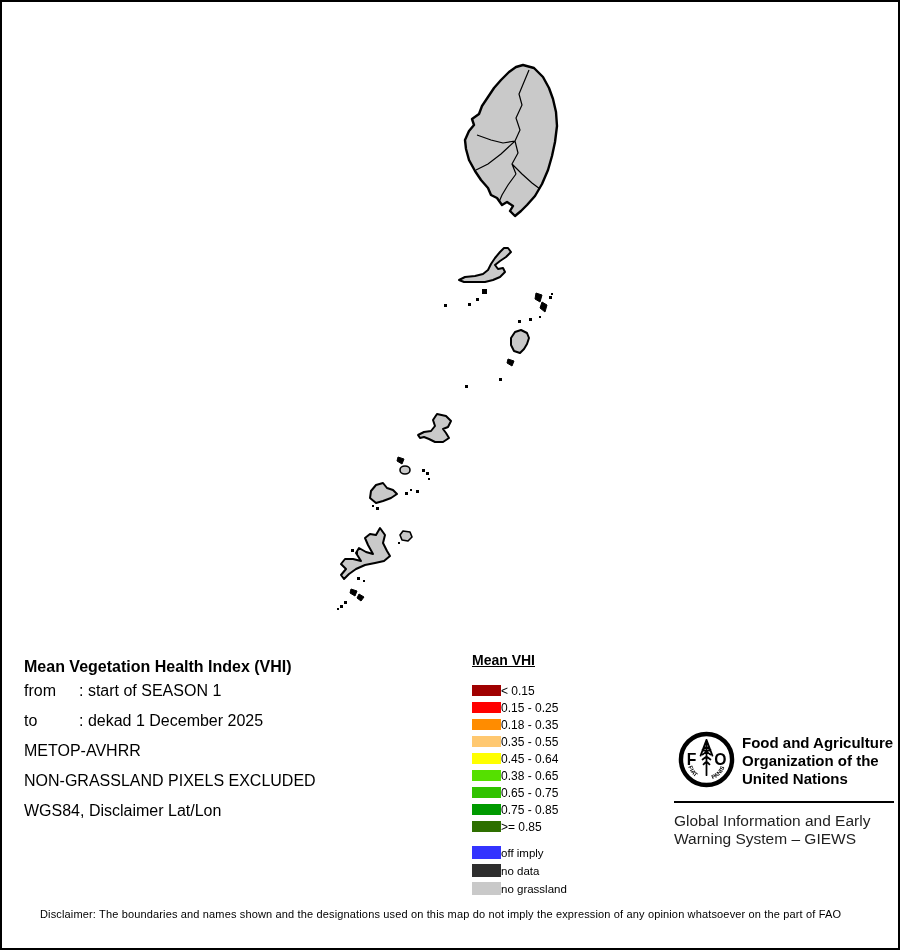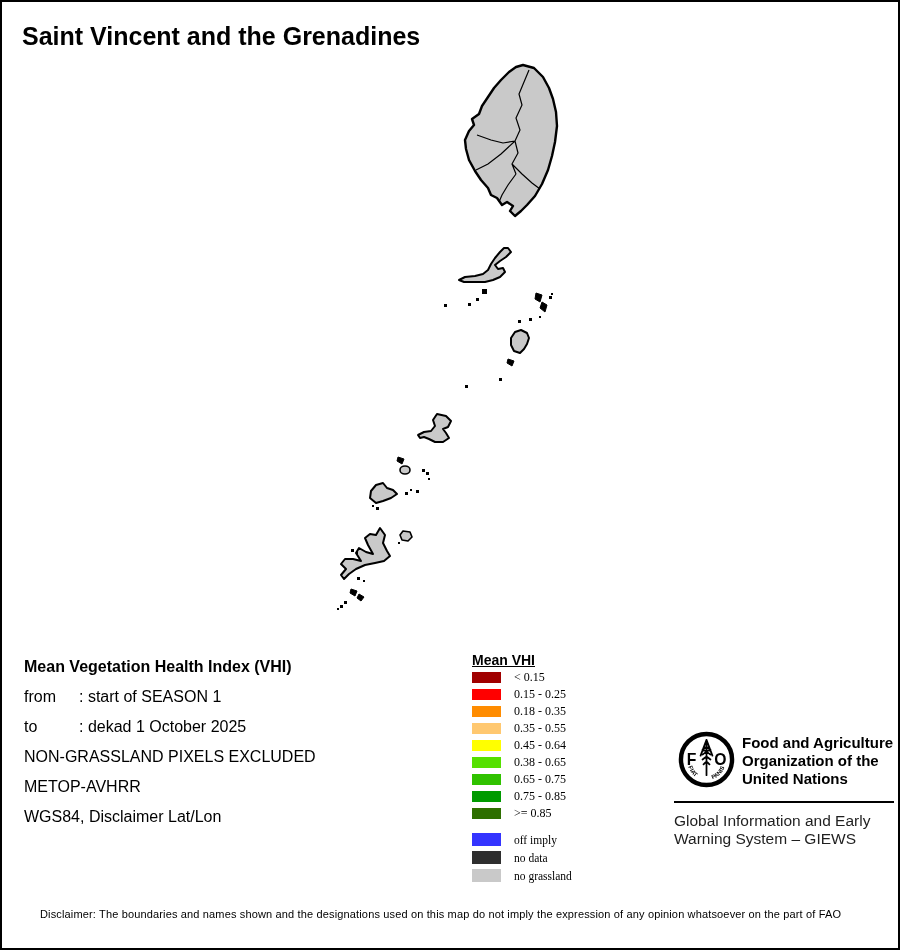--- a/index.html
+++ b/index.html
@@ -10,50 +10,49 @@
   }
   .page-title{
     position:absolute;left:20px;top:20px;margin:0;
     font-size:25px;font-weight:bold;letter-spacing:0px;
   }
   .map-svg{position:absolute;left:0;top:0;width:900px;height:950px;}
 
   
   .info{position:absolute;left:22px;top:650px;width:440px;}
   .info-heading{font-size:16px;font-weight:bold;height:30px;display:flex;align-items:center;}
-  .info-line{font-size:16px;height:30px;display:flex;align-items:center;}
+  .info-line{font-size:16px;height:30px;display:flex;align-items:flex-start;}
   .info-label{display:inline-block;width:55px;}
 
   
   .legend{position:absolute;left:470px;top:650px;width:150px;}
-  .legend-heading{font-size:14px;font-weight:bold;text-decoration:underline;margin-bottom:4px;}
+  .legend-heading{font-size:14px;font-weight:bold;text-decoration:underline;margin-bottom:17px;}
   .legend-row{display:flex;align-items:center;height:11px;margin-bottom:6px;}
   .legend-swatch{width:29px;height:11px;flex:0 0 29px;}
-  .legend-label{font-size:12px;margin-left:13px;white-space:nowrap;font-family:Liberation Serif, serif;}
+  .legend-label{font-size:12px;white-space:nowrap;}
   .legend-extra{margin-top:14px;}
   .legend-extra .legend-row{height:13px;margin-bottom:5px;}
   .legend-extra .legend-swatch{height:13px;}
   .legend-extra .legend-label{font-size:11.5px;}
 
   
   .fao-logo{position:absolute;left:676px;top:729px;width:57px;height:57px;}
   .fao-org{position:absolute;left:740px;top:732px;font-size:15px;font-weight:bold;line-height:18px;width:170px;}
   .fao-divider{position:absolute;left:672px;top:799px;width:220px;height:2px;background:#000;}
   .fao-giews{position:absolute;left:672px;top:810px;font-size:15.5px;line-height:18px;color:#1f1f1f;width:230px;}
   .block-line{display:block;}
 
   
   .disclaimer{position:absolute;left:38px;top:905px;width:865px;font-size:11px;line-height:15px;letter-spacing:0.15px;}
 </style>
 </head>
 <body>
 
 <div class="page">
 
-  <h1 class="page-title">Saint Vincent and the Grenadines</h1>
 
   <svg class="map-svg" viewBox="0 0 900 950" xmlns="http://www.w3.org/2000/svg">
 
     <path d="M521,63 L532,66 541,75 547,86 551,97 554,110 555,124 553,140 550,154 546,168 540,182 533,194 525,203 519,209 513,214 508,209 511,204 505,200 500,203 495,196 489,193 486,186 479,178 473,169 467,158 464,147 463,138 467,129 472,123 470,117 477,112 480,104 486,95 492,86 499,78 507,70 514,65 Z" fill="#c9c9c9" stroke="#000" stroke-width="2.4" stroke-linejoin="round"></path>
 
     <path d="M527,68 L522,80 517,92 520,103 514,116 518,128 513,139 516,151 510,162 514,172 M475,133 L489,138 501,141 513,139 M513,139 L499,152 486,162 474,168 M510,162 L520,172 530,181 538,187 M514,172 L506,183 500,193 497,200" fill="none" stroke="#000" stroke-width="1.2"></path>
 
     <path d="M506,246 L509,250 504,255 498,259 493,263 496,267 501,266 503,270 498,275 491,278 483,280 473,280 462,280 457,278 463,275 473,274 481,272 486,268 489,262 493,256 498,250 502,246 Z" fill="#c9c9c9" stroke="#000" stroke-width="2" stroke-linejoin="round"></path>
 
     <path d="M509,336 L513,330 519,328 525,331 527,336 525,342 522,347 518,351 512,349 509,343 Z" fill="#c9c9c9" stroke="#000" stroke-width="2" stroke-linejoin="round"></path>
@@ -82,24 +81,24 @@
   </svg>
 
   <div class="info">
     <div class="info-heading">Mean Vegetation Health Index (VHI)</div>
     <div class="info-line">
       <span class="info-label">from</span>
       <span>: start of SEASON 1</span>
     </div>
     <div class="info-line">
       <span class="info-label">to</span>
-      <span>: dekad 1 October 2025</span>
+      <span>: dekad 1 December 2025</span>
     </div>
+    <div class="info-line">METOP-AVHRR</div>
     <div class="info-line">NON-GRASSLAND PIXELS EXCLUDED</div>
-    <div class="info-line">METOP-AVHRR</div>
     <div class="info-line">WGS84, Disclaimer Lat/Lon</div>
   </div>
 
   <div class="legend">
     <div class="legend-heading">Mean VHI</div>
 
     <div class="legend-row">
       <span class="legend-swatch" style="background: rgb(160, 0, 0);"></span>
       <span class="legend-label">&lt; 0.15</span>
     </div>

